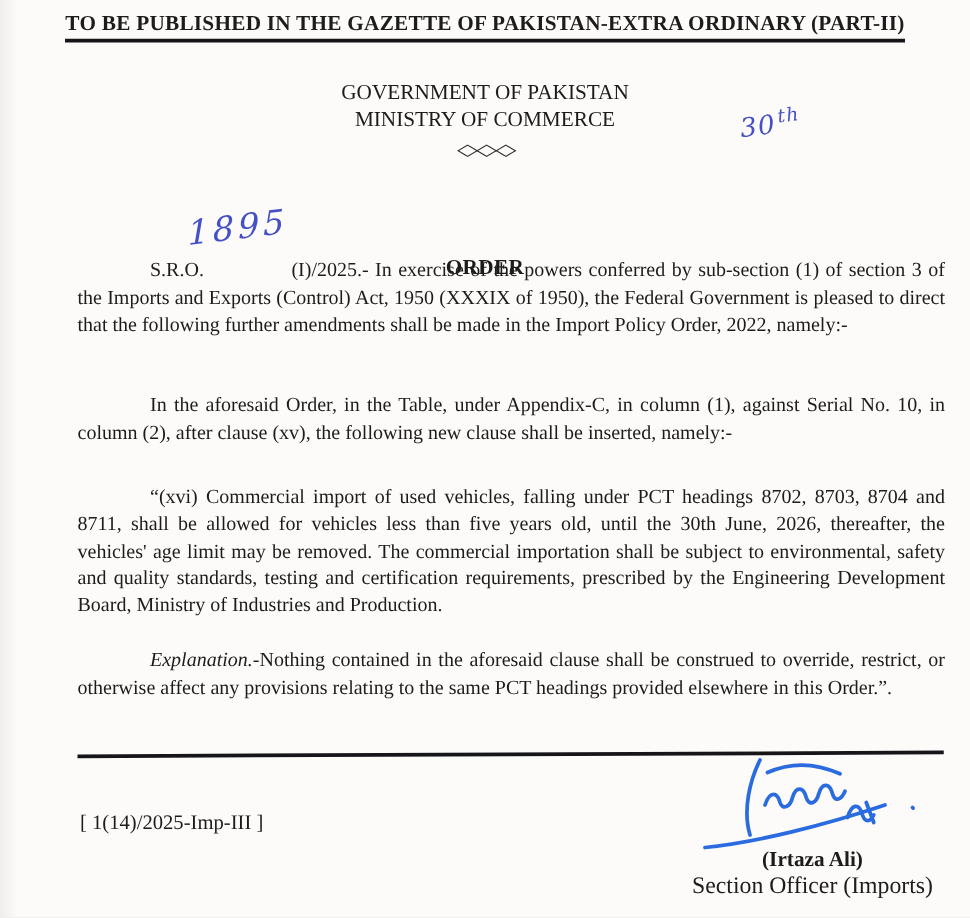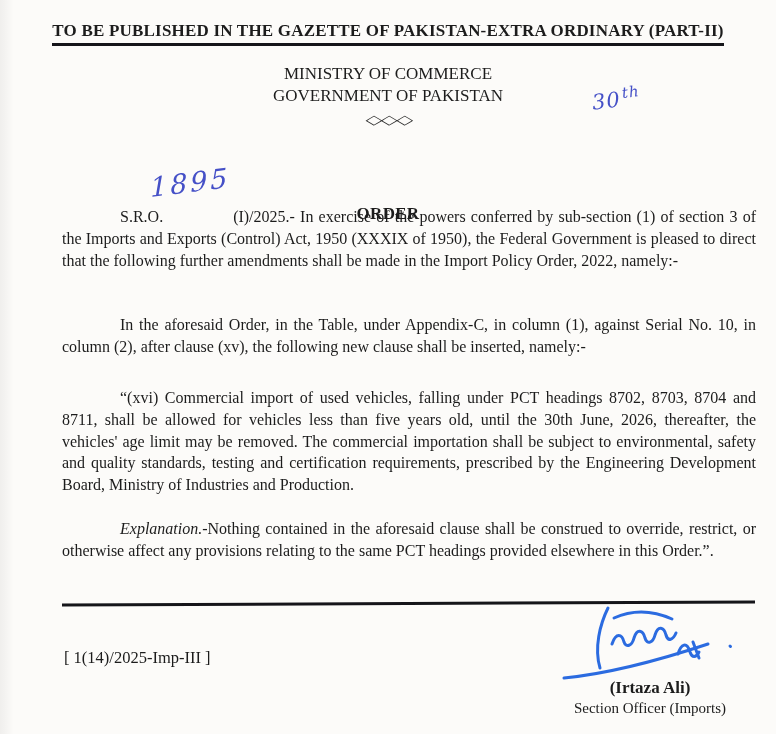--- a/index.html
+++ b/index.html
@@ -12,21 +12,21 @@
     overflow:hidden;
     margin:0 auto;
   }
   .page::before{ 
     content:"";position:absolute;left:0;top:0;width:14px;height:100%;
     background:linear-gradient(90deg, rgba(0,0,0,0.05), rgba(0,0,0,0));
     pointer-events:none;
   }
 
   
-  .title{position:absolute;top:21px;left:0;width:100%;text-align:center;
+  .title{position:absolute;top:9px;left:0;width:100%;text-align:center;
          font-weight:bold;font-size:17px;}
   .title .underline{border-bottom:3px solid #15151a;padding-bottom:3px;letter-spacing:0.2px;}
 
   .org-block{position:absolute;top:63px;left:0;width:100%;text-align:center;
              font-size:17px;line-height:22px;}
   .ornament{display:inline-block;transform:scaleX(1.7);font-size:13px;
             letter-spacing:-1px;margin-top:2px;color:#2a2a2a;}
 
   .dateline{position:absolute;top:124px;right:21px;font-size:16.5px;}
   .day-gap{display:inline-block;width:38px;}
@@ -52,34 +52,34 @@
 
   .rule{position:absolute;top:602px;left:62px;width:693px;height:2.5px;
         background:#15151a;transform:rotate(-0.25deg);}
 
   .file-number{position:absolute;top:648px;left:64px;font-size:16.5px;}
 
   
   .sig-block{position:absolute;top:600px;left:540px;width:220px;text-align:center;}
   .sig-svg{display:block;margin:0 auto;}
   .sig-name{font-weight:bold;font-size:17px;line-height:20px;margin-top:-4px;}
-  .sig-title{font-size:15px;line-height:21px;}
+  .sig-title{font-size:19px;line-height:21px;}
 </style>
 </head>
 <body>
 
 <div class="page">
 
   <div class="title">
     <span class="underline">TO BE PUBLISHED IN THE GAZETTE OF PAKISTAN-EXTRA ORDINARY (PART-II)</span>
   </div>
 
   <div class="org-block">
+    <div>GOVERNMENT OF PAKISTAN</div>
     <div>MINISTRY OF COMMERCE</div>
-    <div>GOVERNMENT OF PAKISTAN</div>
     <div><span class="ornament">◇◇◇</span></div>
   </div>
 
   <div class="hw hw-day" style="color: rgb(69, 80, 199);">
     <span>30</span><span class="suffix">th</span>
   </div>
 
 
   <div class="order-heading">ORDER</div>
 

